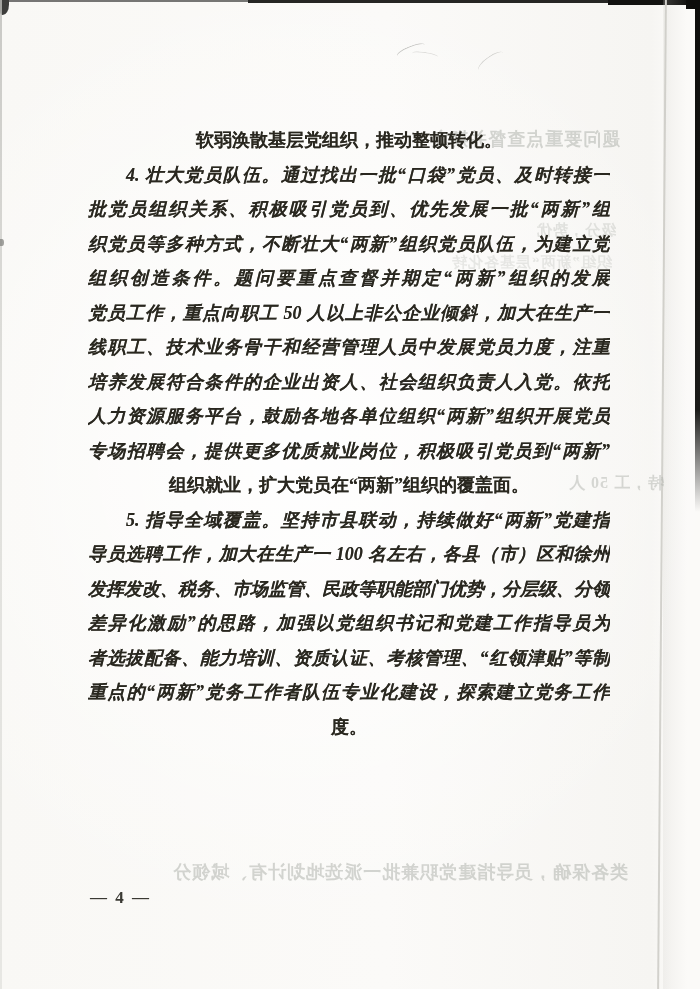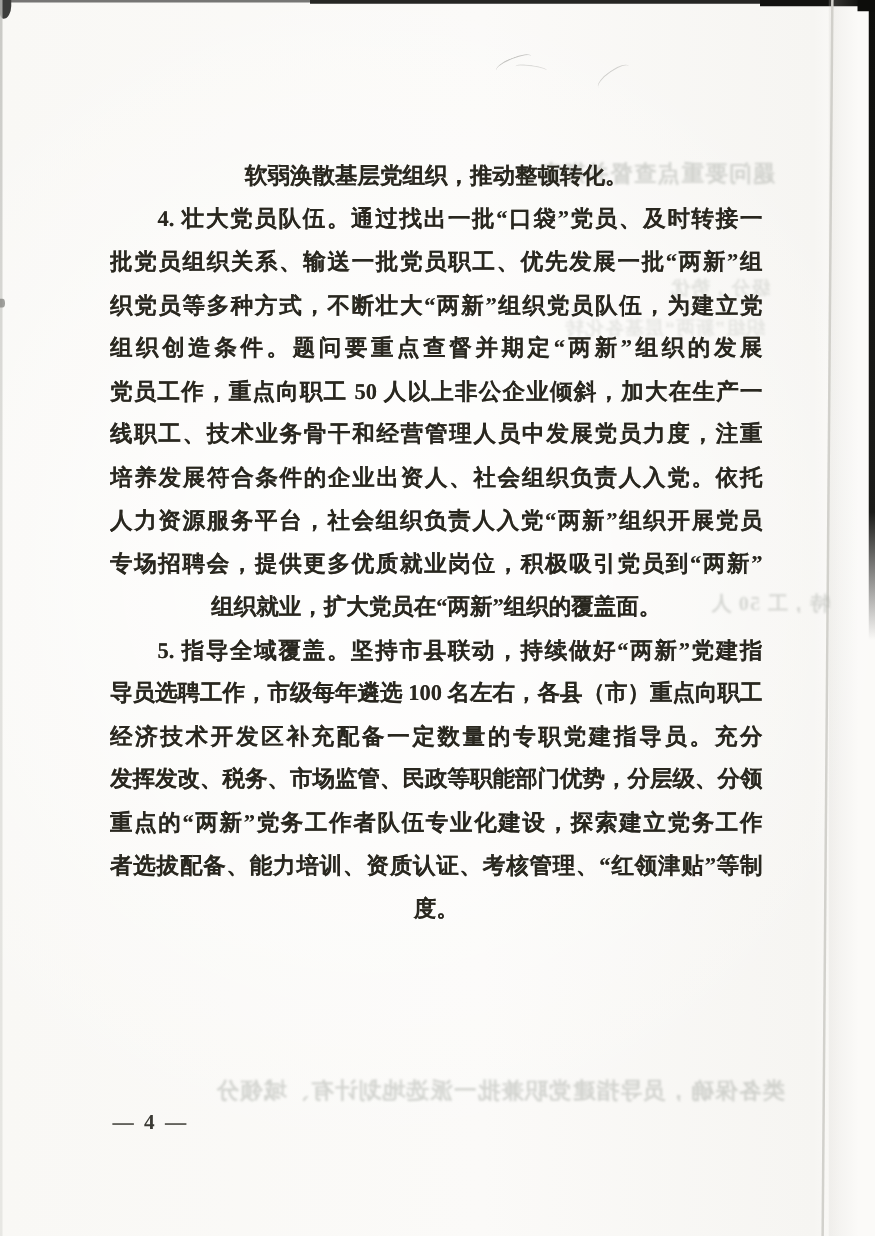--- a/index.html
+++ b/index.html
@@ -53,21 +53,21 @@
     font-size:18px;
     font-weight:bold;
     text-shadow:0 0 .5px rgba(42,40,32,.65);
   }
   .line{
     height:34.5px;line-height:34.5px;
     overflow:hidden;
     white-space:normal;
     text-align:center;
   }
-  .line.j{text-align:justify;text-align-last:justify;}
+  .line.j{text-align:justify;text-align-last:justify;font-style:italic;}
   .line.ind{padding-left:38px;}
   .page-num{
     position:absolute;left:90px;top:888px;
     color:#3a3933;font-size:17px;letter-spacing:2px;
     font-weight:bold;
   }
 </style>
 </head>
 <body>
 
@@ -89,33 +89,33 @@
 
   <div class="bleed bleed-1">题问要重点查督并期定</div>
   <div class="bleed bleed-2">级分，势优</div>
   <div class="bleed bleed-3">织组”新两“层基各化转</div>
   <div class="bleed bleed-4">特，工 50 人</div>
   <div class="bleed bleed-5">类各保确，员导指建党职兼批一派选地划计有、域领分</div>
 
   <main class="body-text">
     <div class="line">软弱涣散基层党组织，推动整顿转化。</div>
     <div class="line j ind">4. 壮大党员队伍。通过找出一批“口袋”党员、及时转接一</div>
-    <div class="line j">批党员组织关系、输送一批党员职工、优先发展一批“两新”组</div>
+    <div class="line j">批党员组织关系、积极吸引党员到、优先发展一批“两新”组</div>
     <div class="line j">织党员等多种方式，不断壮大“两新”组织党员队伍，为建立党</div>
     <div class="line j">组织创造条件。题问要重点查督并期定“两新”组织的发展</div>
     <div class="line j">党员工作，重点向职工 50 人以上非公企业倾斜，加大在生产一</div>
     <div class="line j">线职工、技术业务骨干和经营管理人员中发展党员力度，注重</div>
     <div class="line j">培养发展符合条件的企业出资人、社会组织负责人入党。依托</div>
-    <div class="line j">人力资源服务平台，社会组织负责人入党“两新”组织开展党员</div>
+    <div class="line j">人力资源服务平台，鼓励各地各单位组织“两新”组织开展党员</div>
     <div class="line j">专场招聘会，提供更多优质就业岗位，积极吸引党员到“两新”</div>
     <div class="line">组织就业，扩大党员在“两新”组织的覆盖面。</div>
     <div class="line j ind">5. 指导全域覆盖。坚持市县联动，持续做好“两新”党建指</div>
-    <div class="line j">导员选聘工作，市级每年遴选 100 名左右，各县（市）重点向职工</div>
-    <div class="line j">经济技术开发区补充配备一定数量的专职党建指导员。充分</div>
+    <div class="line j">导员选聘工作，加大在生产一 100 名左右，各县（市）区和徐州</div>
     <div class="line j">发挥发改、税务、市场监管、民政等职能部门优势，分层级、分领</div>
+    <div class="line j">差异化激励”的思路，加强以党组织书记和党建工作指导员为</div>
+    <div class="line j">者选拔配备、能力培训、资质认证、考核管理、“红领津贴”等制</div>
     <div class="line j">重点的“两新”党务工作者队伍专业化建设，探索建立党务工作</div>
-    <div class="line j">者选拔配备、能力培训、资质认证、考核管理、“红领津贴”等制</div>
     <div class="line">度。</div>
   </main>
 
   <div class="page-num">— 4 —</div>
 
 </div>
 
 </body></html>

